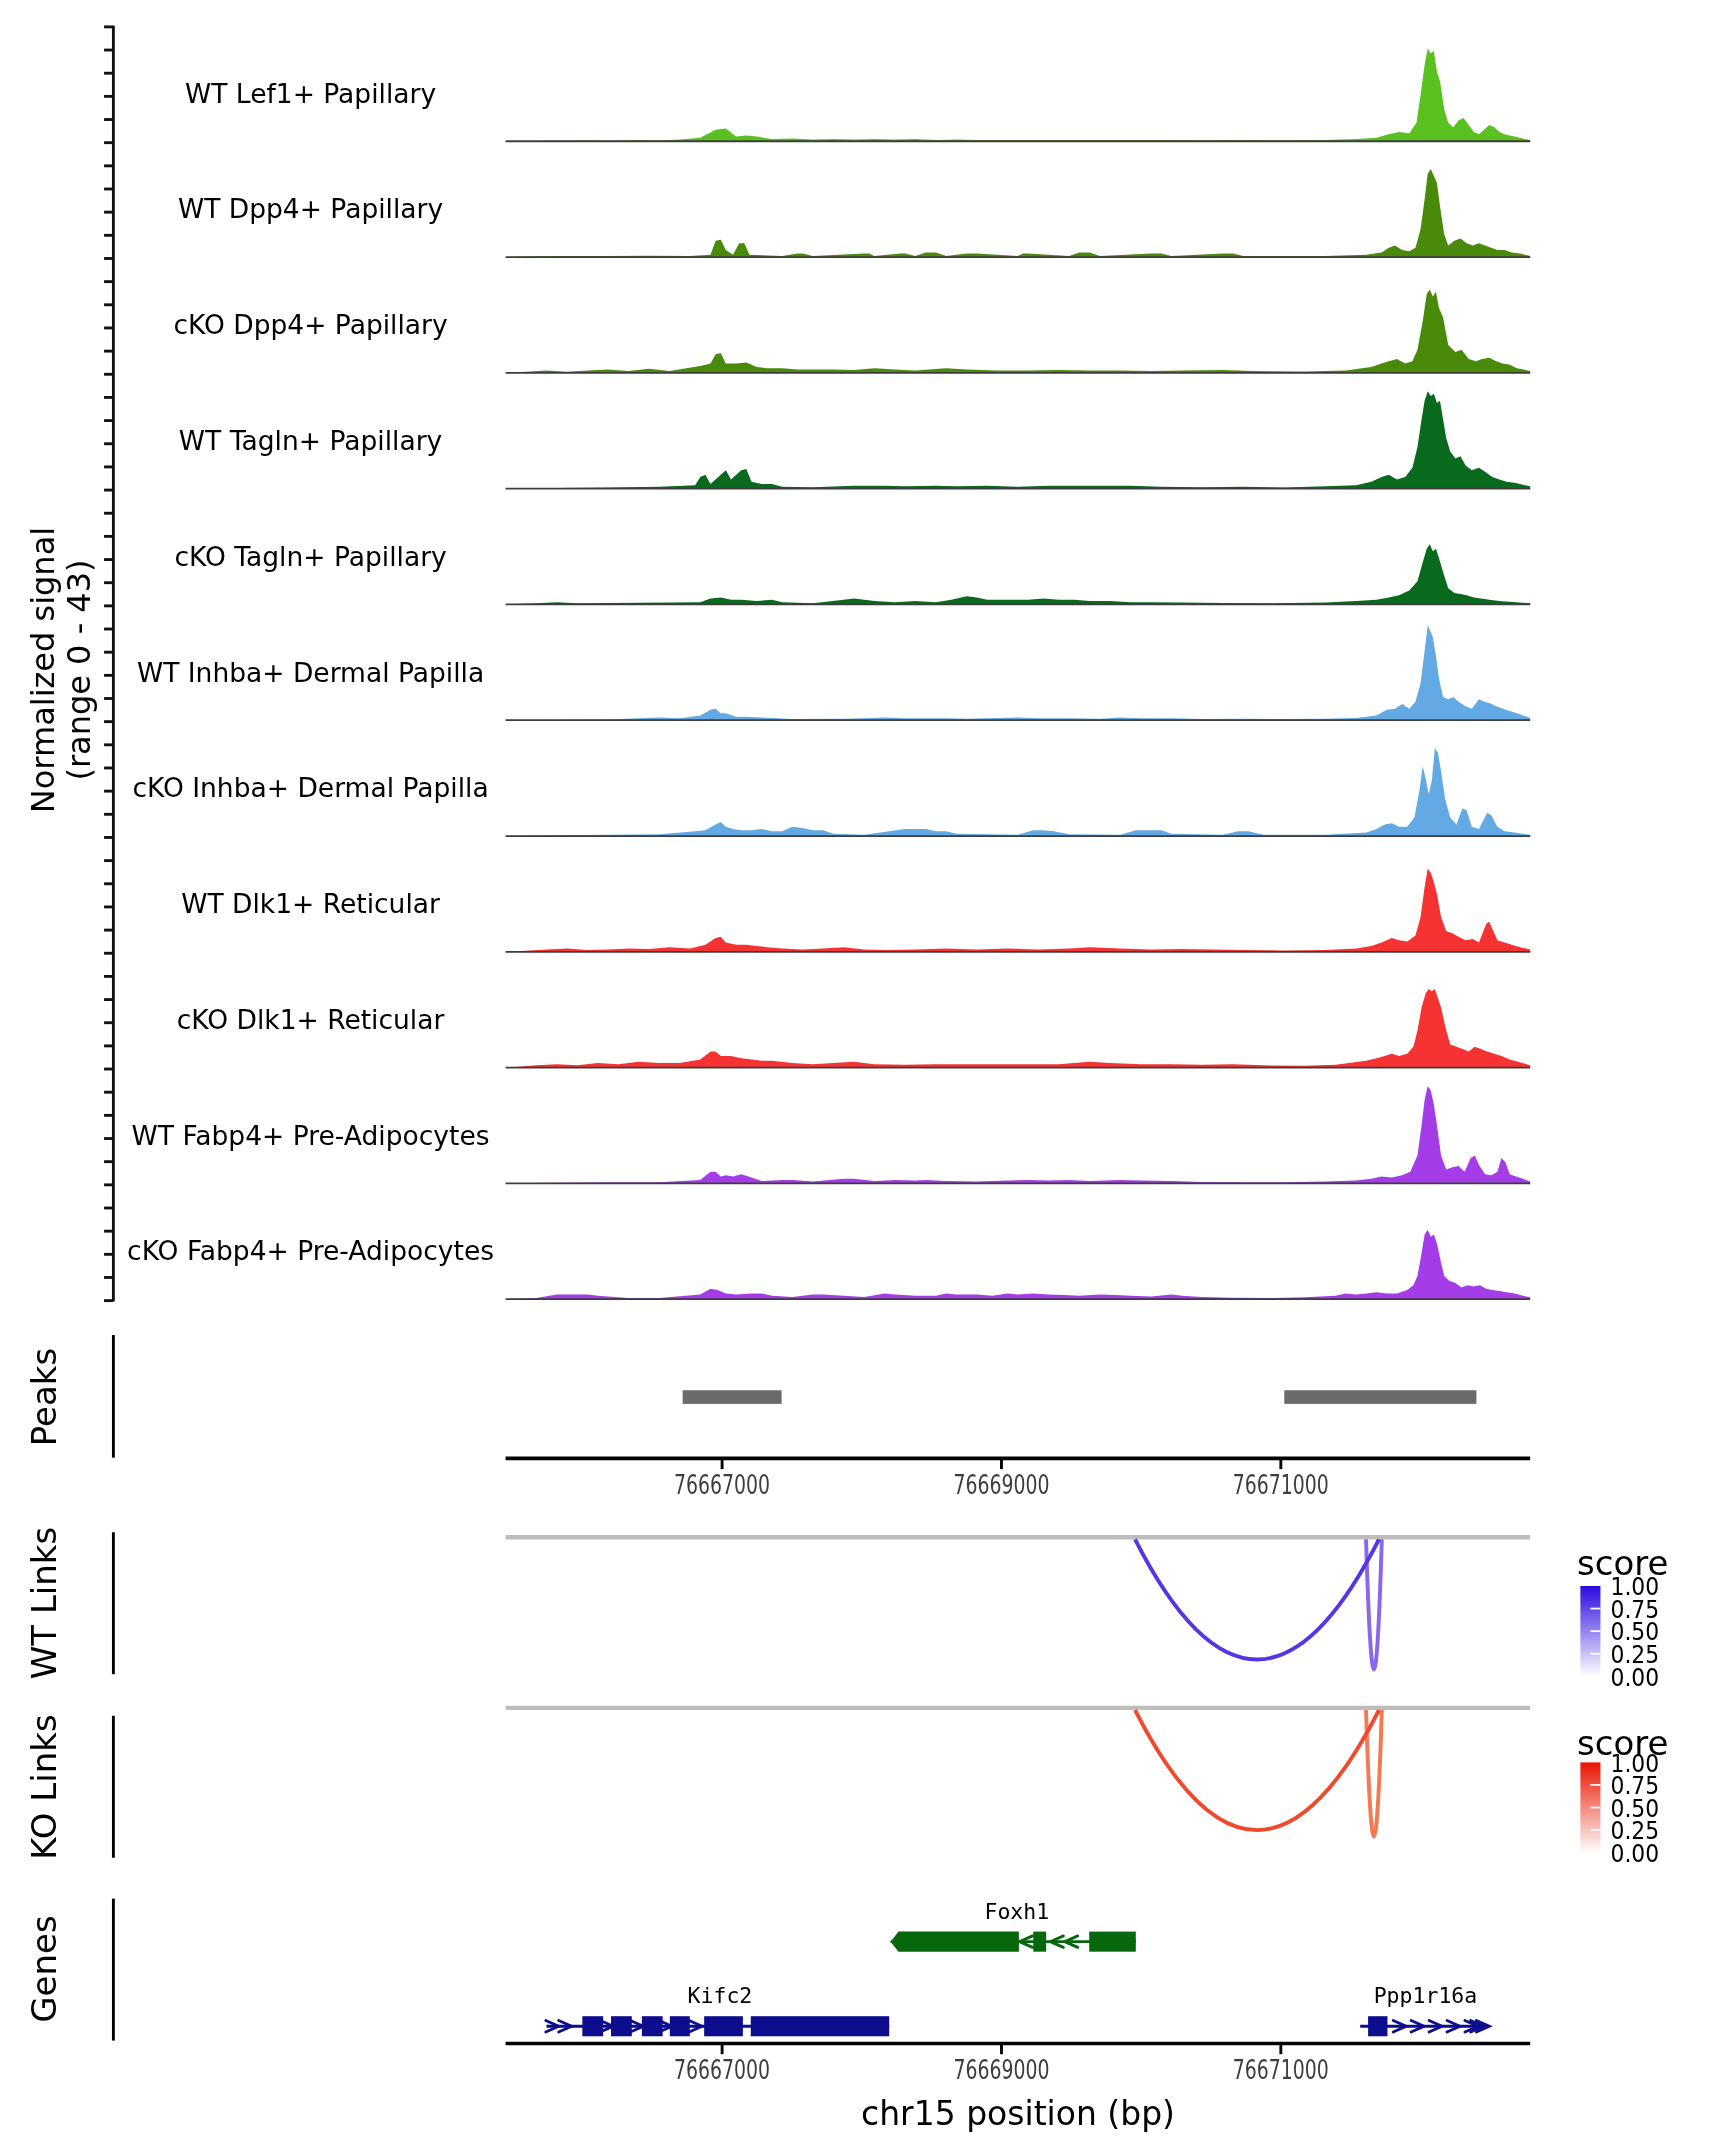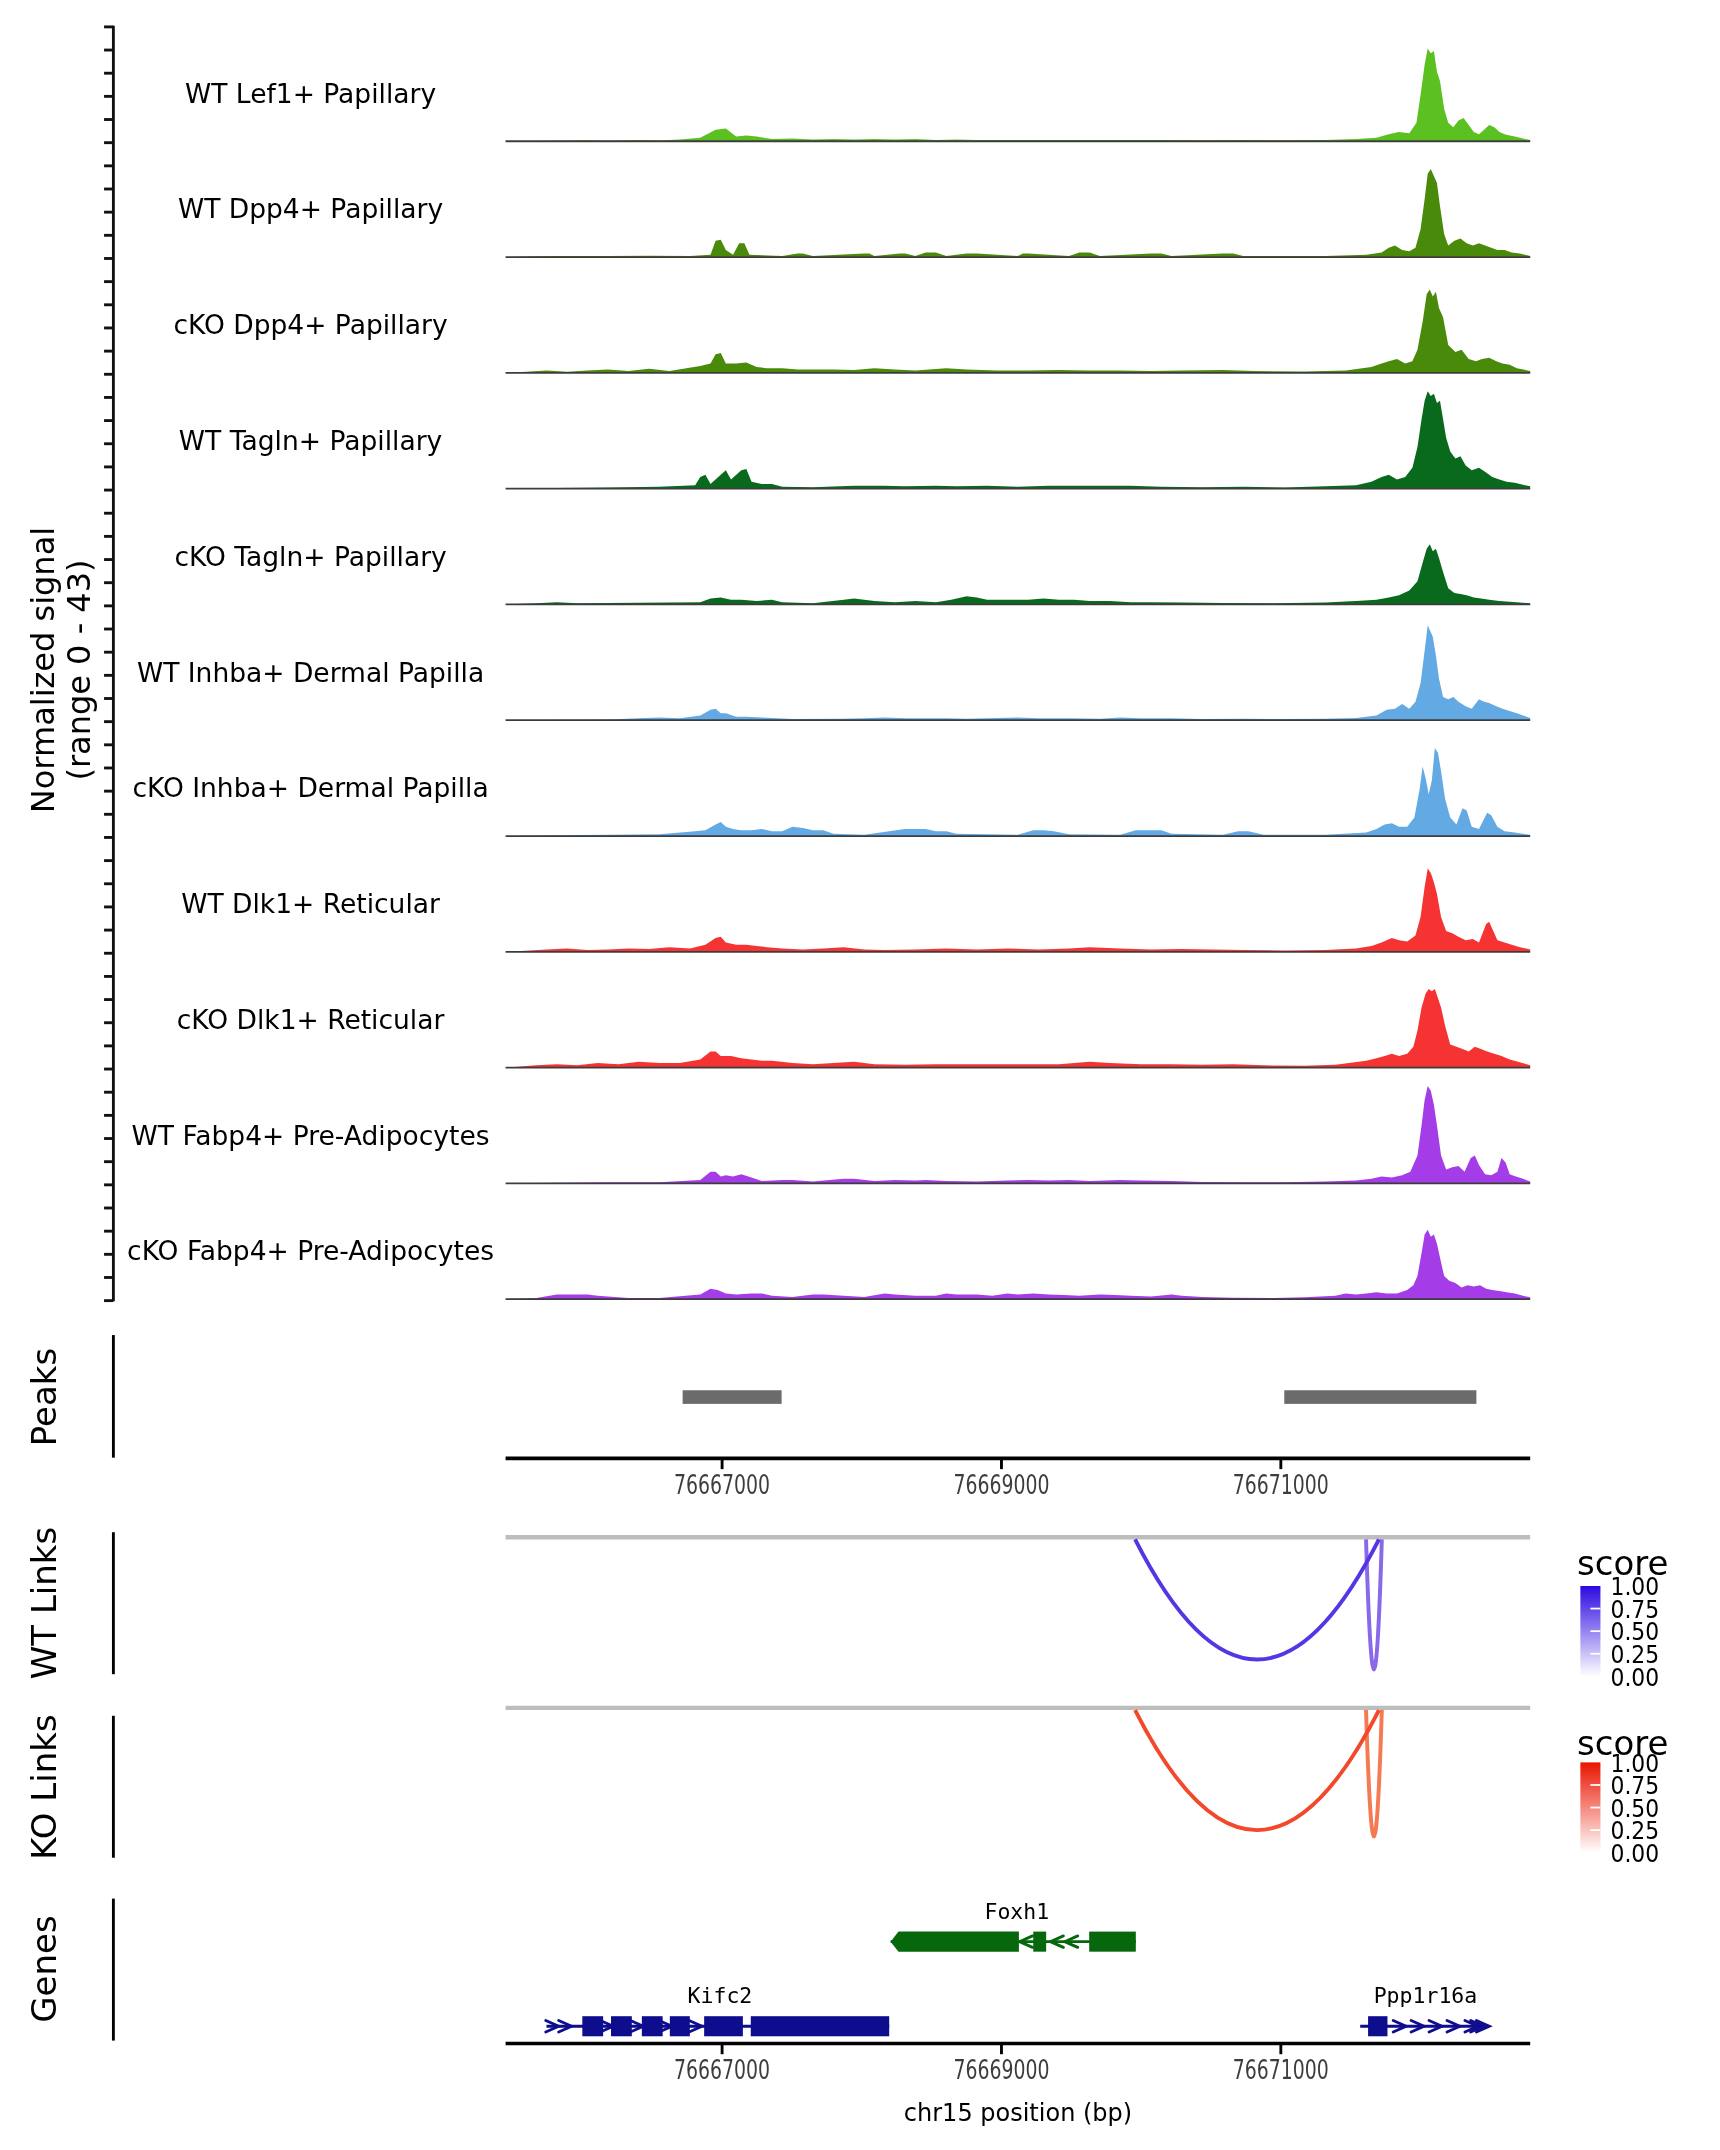--- a/index.html
+++ b/index.html
@@ -195,17 +195,17 @@
   </svg>
 
 <div class="vlabel" style="left:43px;top:670px;font-size:32px;">Normalized signal</div>
 <div class="vlabel" style="left:79px;top:670px;font-size:32px;">(range 0 - 43)</div>
 
 <div class="vlabel" style="left:44px;top:1397px;font-size:34px;">Peaks</div>
 <div class="vlabel" style="left:44px;top:1603px;font-size:34px;">WT Links</div>
 <div class="vlabel" style="left:44px;top:1787px;font-size:34px;">KO Links</div>
 <div class="vlabel" style="left:44px;top:1969px;font-size:34px;">Genes</div>
 
-<div class="hlabel" style="left:1018px;top:2113px;font-size:24px;">chr15 position (bp)</div>
+<div class="hlabel" style="left:1018px;top:2113px;font-size:33px;">chr15 position (bp)</div>
 
 <div class="scoretitle" style="left:1577px;top:1563px;font-size:34px;">score</div>
 <div class="scoretitle" style="left:1577px;top:1743px;font-size:34px;">score</div>
 
 
 </body></html>

